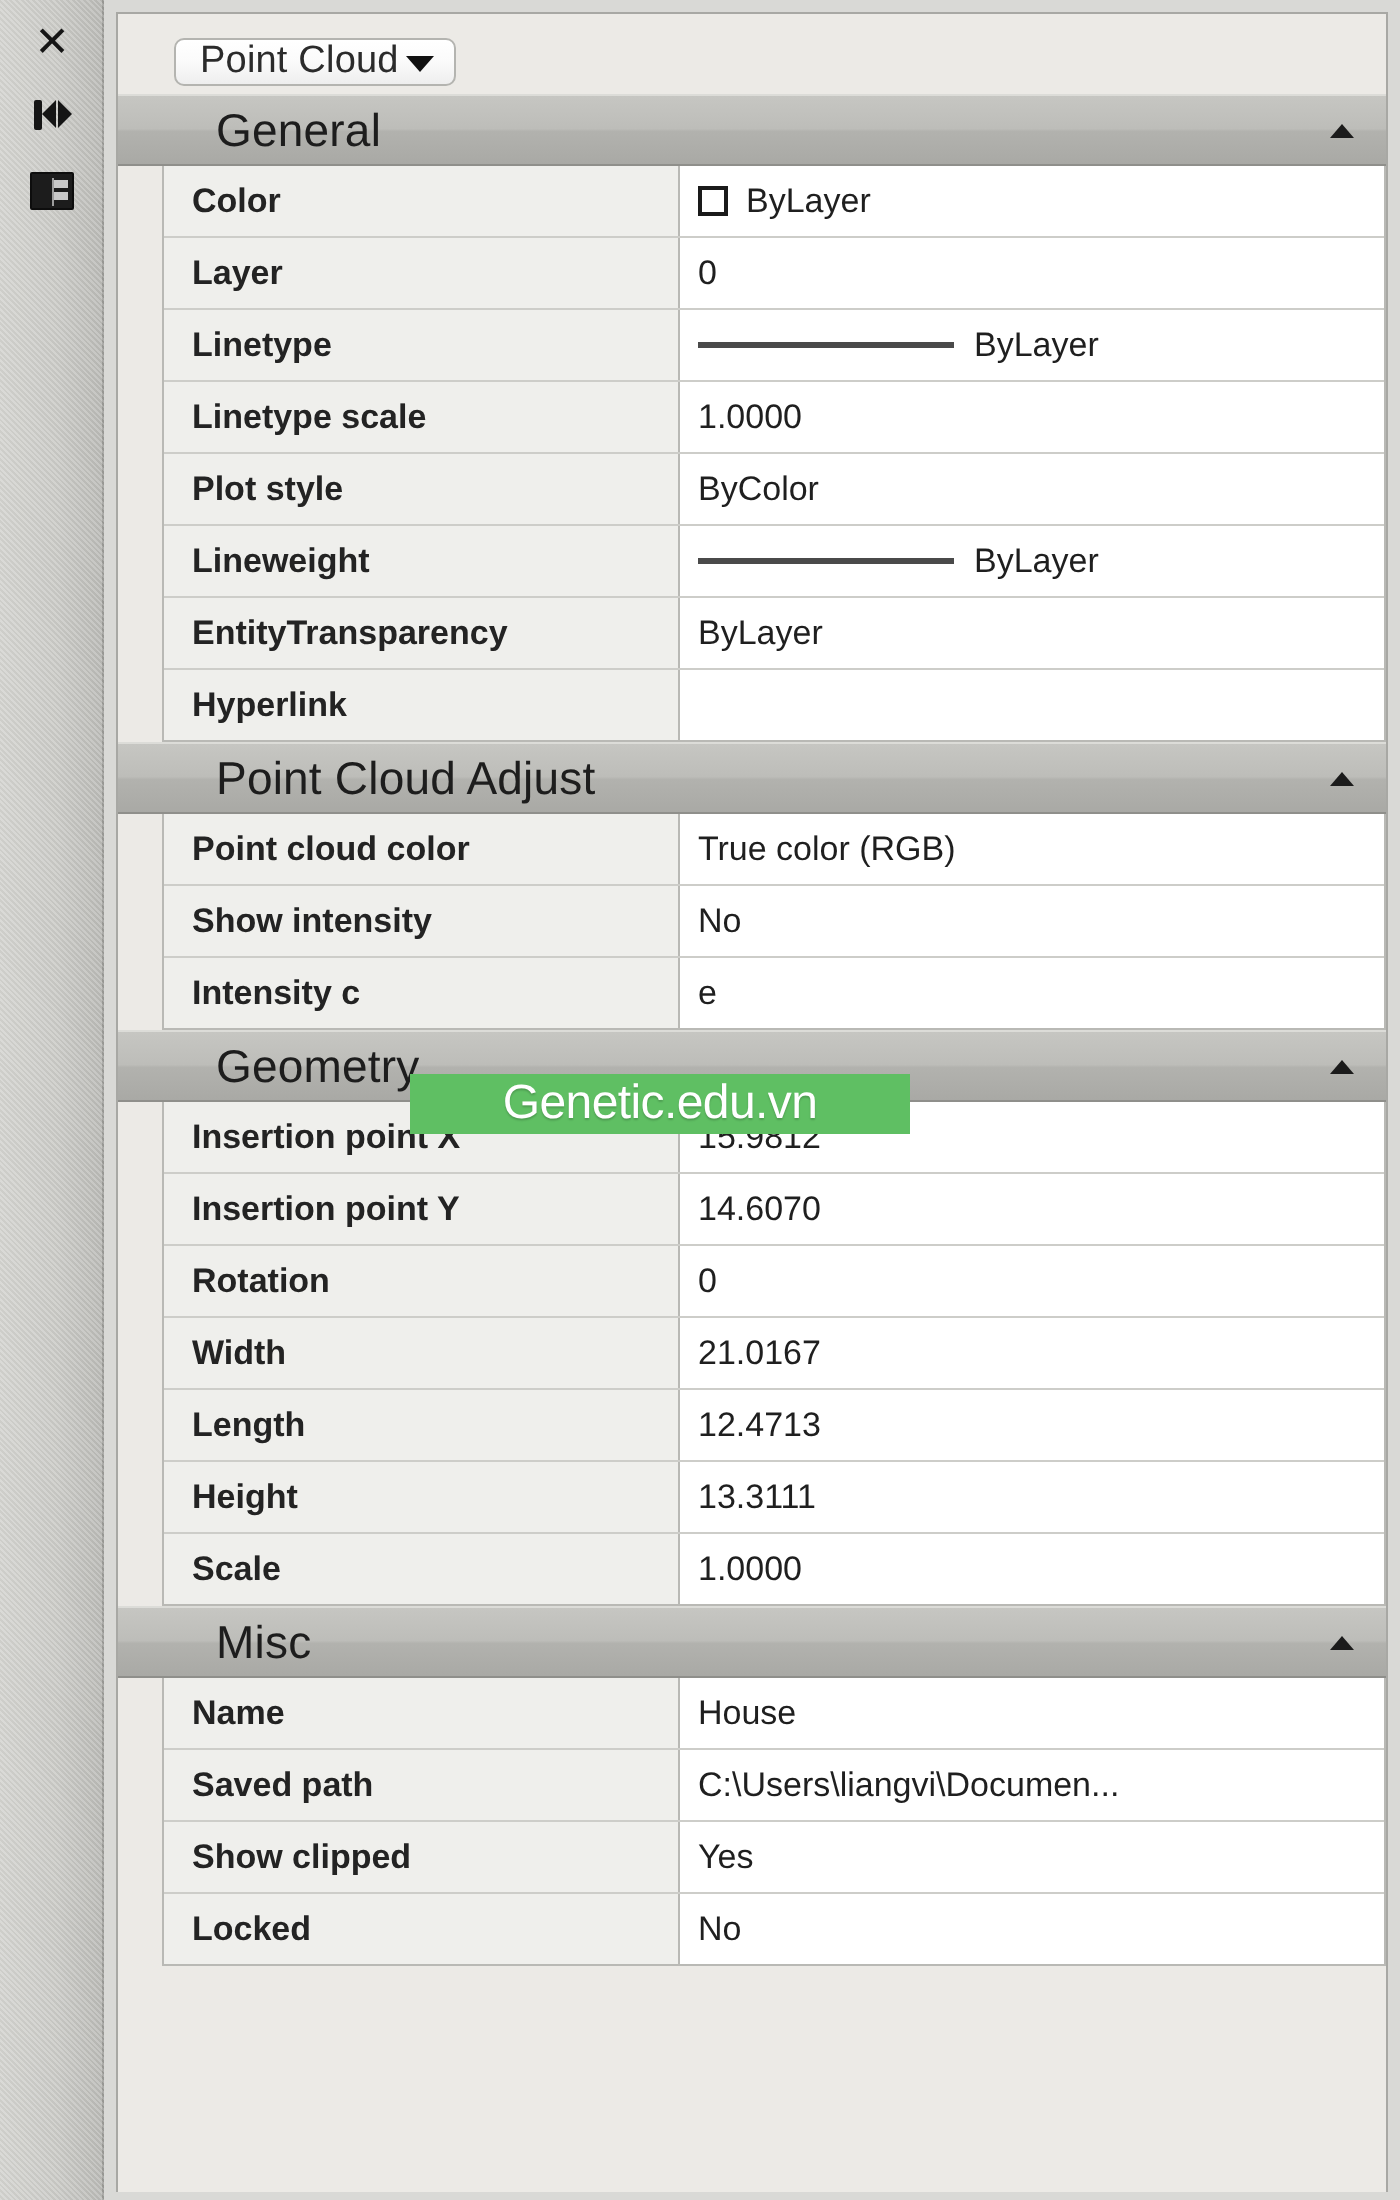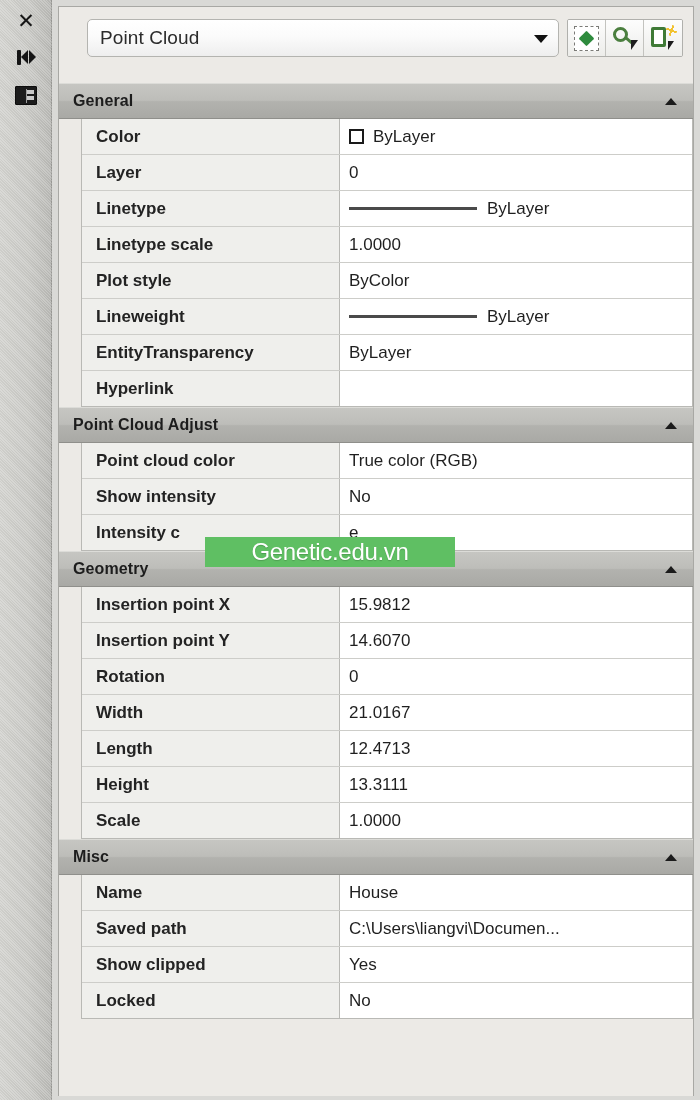--- a/index.html
+++ b/index.html
@@ -110,26 +110,27 @@
     height: 1090px;
     background: #eceae6;
     border: 1px solid #a8a8a4;
     border-bottom: none;
     overflow: hidden;
   }
 
   
   .panel-header {
     position: relative;
-    height: 76px;
+    height: 40px;
     padding: 12px 10px 8px 28px;
     display: flex;
     align-items: flex-start;
     gap: 8px;
     background: #eceae6;
+    flex-direction: column;
   }
 
   .combo {
     position: relative;
     flex: 1 1 auto;
     height: 38px;
     background: linear-gradient(to bottom, #ffffff 0%, #fbfbfb 45%, #eeeeee 100%);
     border: 1px solid #b4b4b0;
     border-radius: 5px;
     display: flex;
@@ -267,24 +268,25 @@
     height: 36px;
     margin-left: -22px;        
     padding-left: 14px;
     display: flex;
     align-items: center;
     background: linear-gradient(to bottom, #c6c6c2 0%, #bdbdb9 48%, #b2b2ae 52%, #a9a9a5 100%);
     border-top: 1px solid #dcdcd8;
     border-bottom: 1px solid #8f8f8b;
   }
   .section-title {
-    font-size: 16px;
-    font-weight: bold;
+    font-size: 23px;
+    font-weight: normal;
     color: #1d1d1d;
     letter-spacing: 0.1px;
+    margin-left: 35px;
   }
   .section-toggle {
     position: absolute;
     right: 16px;
     top: 50%;
     margin-top: -3px;
     width: 0; height: 0;
     border-left: 6px solid transparent;
     border-right: 6px solid transparent;
     border-bottom: 7px solid #1b1b1b;

